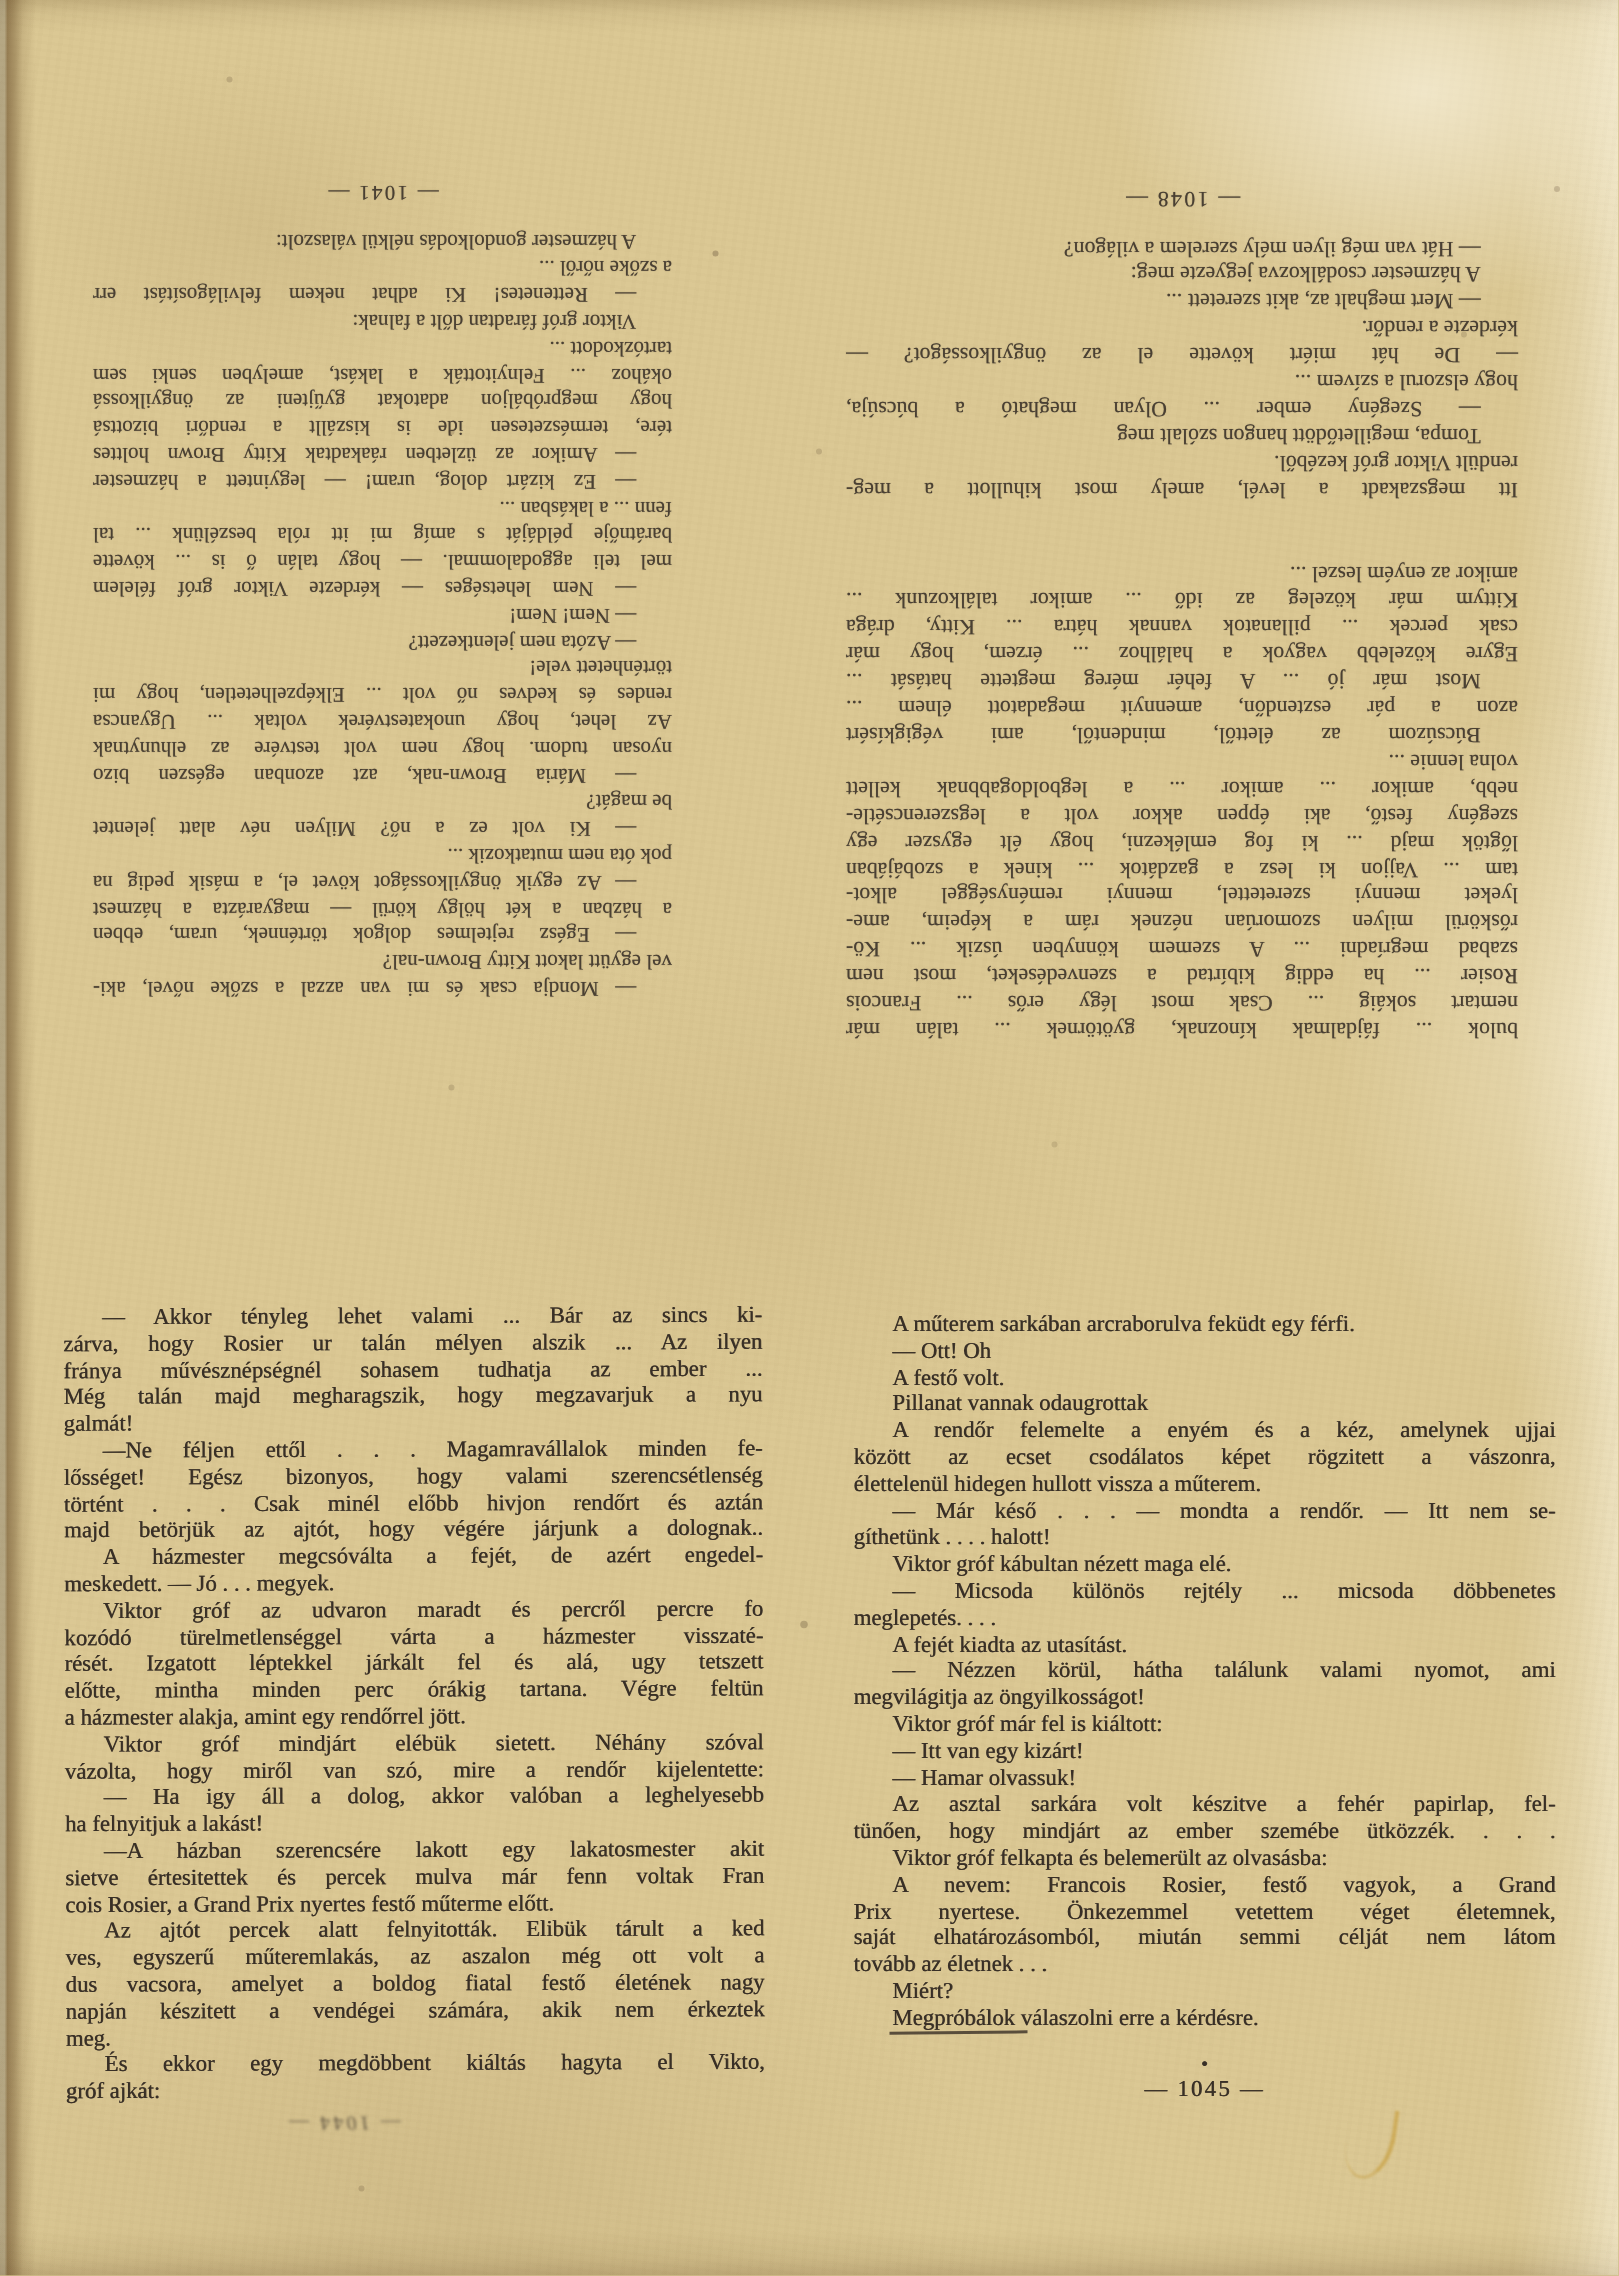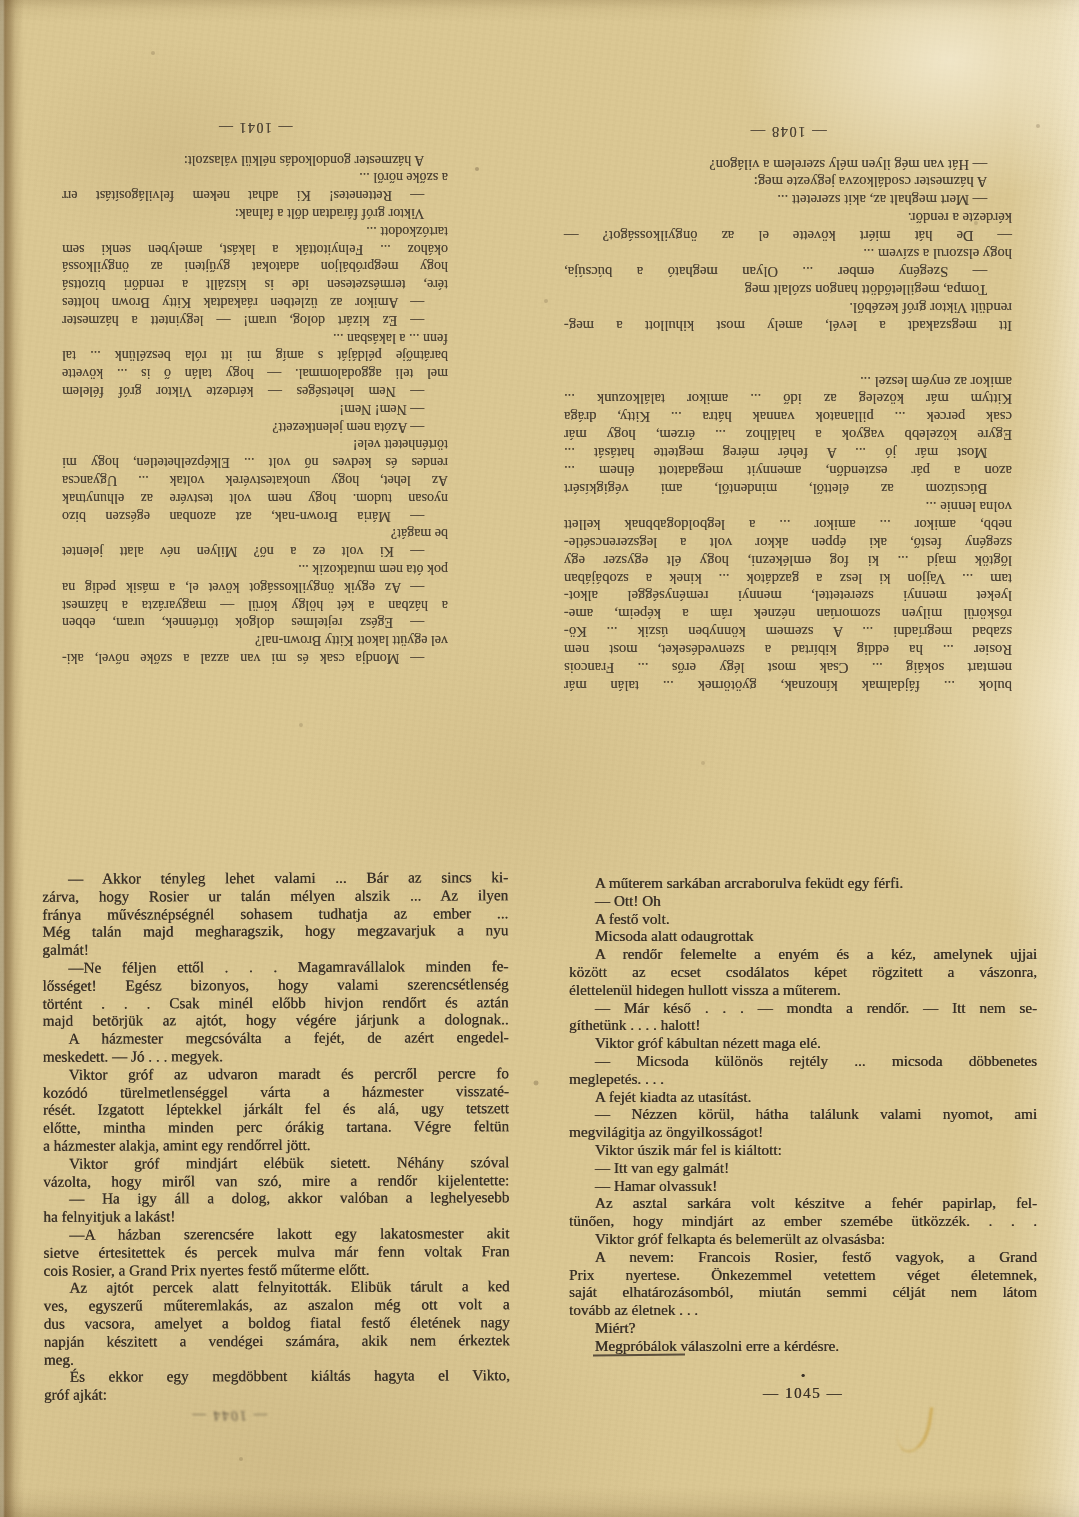--- a/index.html
+++ b/index.html
@@ -200,34 +200,34 @@
         <div class="ln ind j">És ekkor egy megdöbbent kiáltás hagyta el Vikto,</div>
         <div class="ln">gróf ajkát:</div>
       </div>
   </section>
 
   <section id="pg1045" class="pg">
     <div class="lines">
         <div class="ln ind">A műterem sarkában arcraborulva feküdt egy férfi.</div>
         <div class="ln ind">— Ott! Oh</div>
         <div class="ln ind">A festő volt.</div>
-        <div class="ln ind">Micsoda alatt odaugrottak</div>
+        <div class="ln ind">Pillanat vannak odaugrottak</div>
         <div class="ln ind j">A rendőr felemelte a enyém és a kéz, amelynek ujjai</div>
         <div class="ln j">között az ecset csodálatos képet rögzitett a vászonra,</div>
         <div class="ln">élettelenül hidegen hullott vissza a műterem.</div>
         <div class="ln ind j">— Már késő . . . — mondta a rendőr. — Itt nem se-</div>
         <div class="ln">gíthetünk . . . . halott!</div>
         <div class="ln ind">Viktor gróf kábultan nézett maga elé.</div>
         <div class="ln ind j">— Micsoda különös rejtély ... micsoda döbbenetes</div>
         <div class="ln">meglepetés. . . .</div>
         <div class="ln ind">A fejét kiadta az utasítást.</div>
         <div class="ln ind j">— Nézzen körül, hátha találunk valami nyomot, ami</div>
         <div class="ln">megvilágitja az öngyilkosságot!</div>
-        <div class="ln ind">Viktor úszik már fel is kiáltott:</div>
-        <div class="ln ind">— Itt van egy galmát!</div>
+        <div class="ln ind">Viktor gróf már fel is kiáltott:</div>
+        <div class="ln ind">— Itt van egy kizárt!</div>
         <div class="ln ind">— Hamar olvassuk!</div>
         <div class="ln ind j">Az asztal sarkára volt készitve a fehér papirlap, fel-</div>
         <div class="ln j">tünően, hogy mindjárt az ember szemébe ütközzék. . . .</div>
         <div class="ln ind">Viktor gróf felkapta és belemerült az olvasásba:</div>
         <div class="ln gap-sm ind j">A nevem: Francois Rosier, festő vagyok, a Grand</div>
         <div class="ln j">Prix nyertese. Önkezemmel vetettem véget életemnek,</div>
         <div class="ln j">saját elhatározásomból, miután semmi célját nem látom</div>
         <div class="ln">tovább az életnek . . .</div>
         <div class="ln ind">Miért?</div>
         <div class="ln ind ul">Megpróbálok válaszolni erre a kérdésre.</div>

